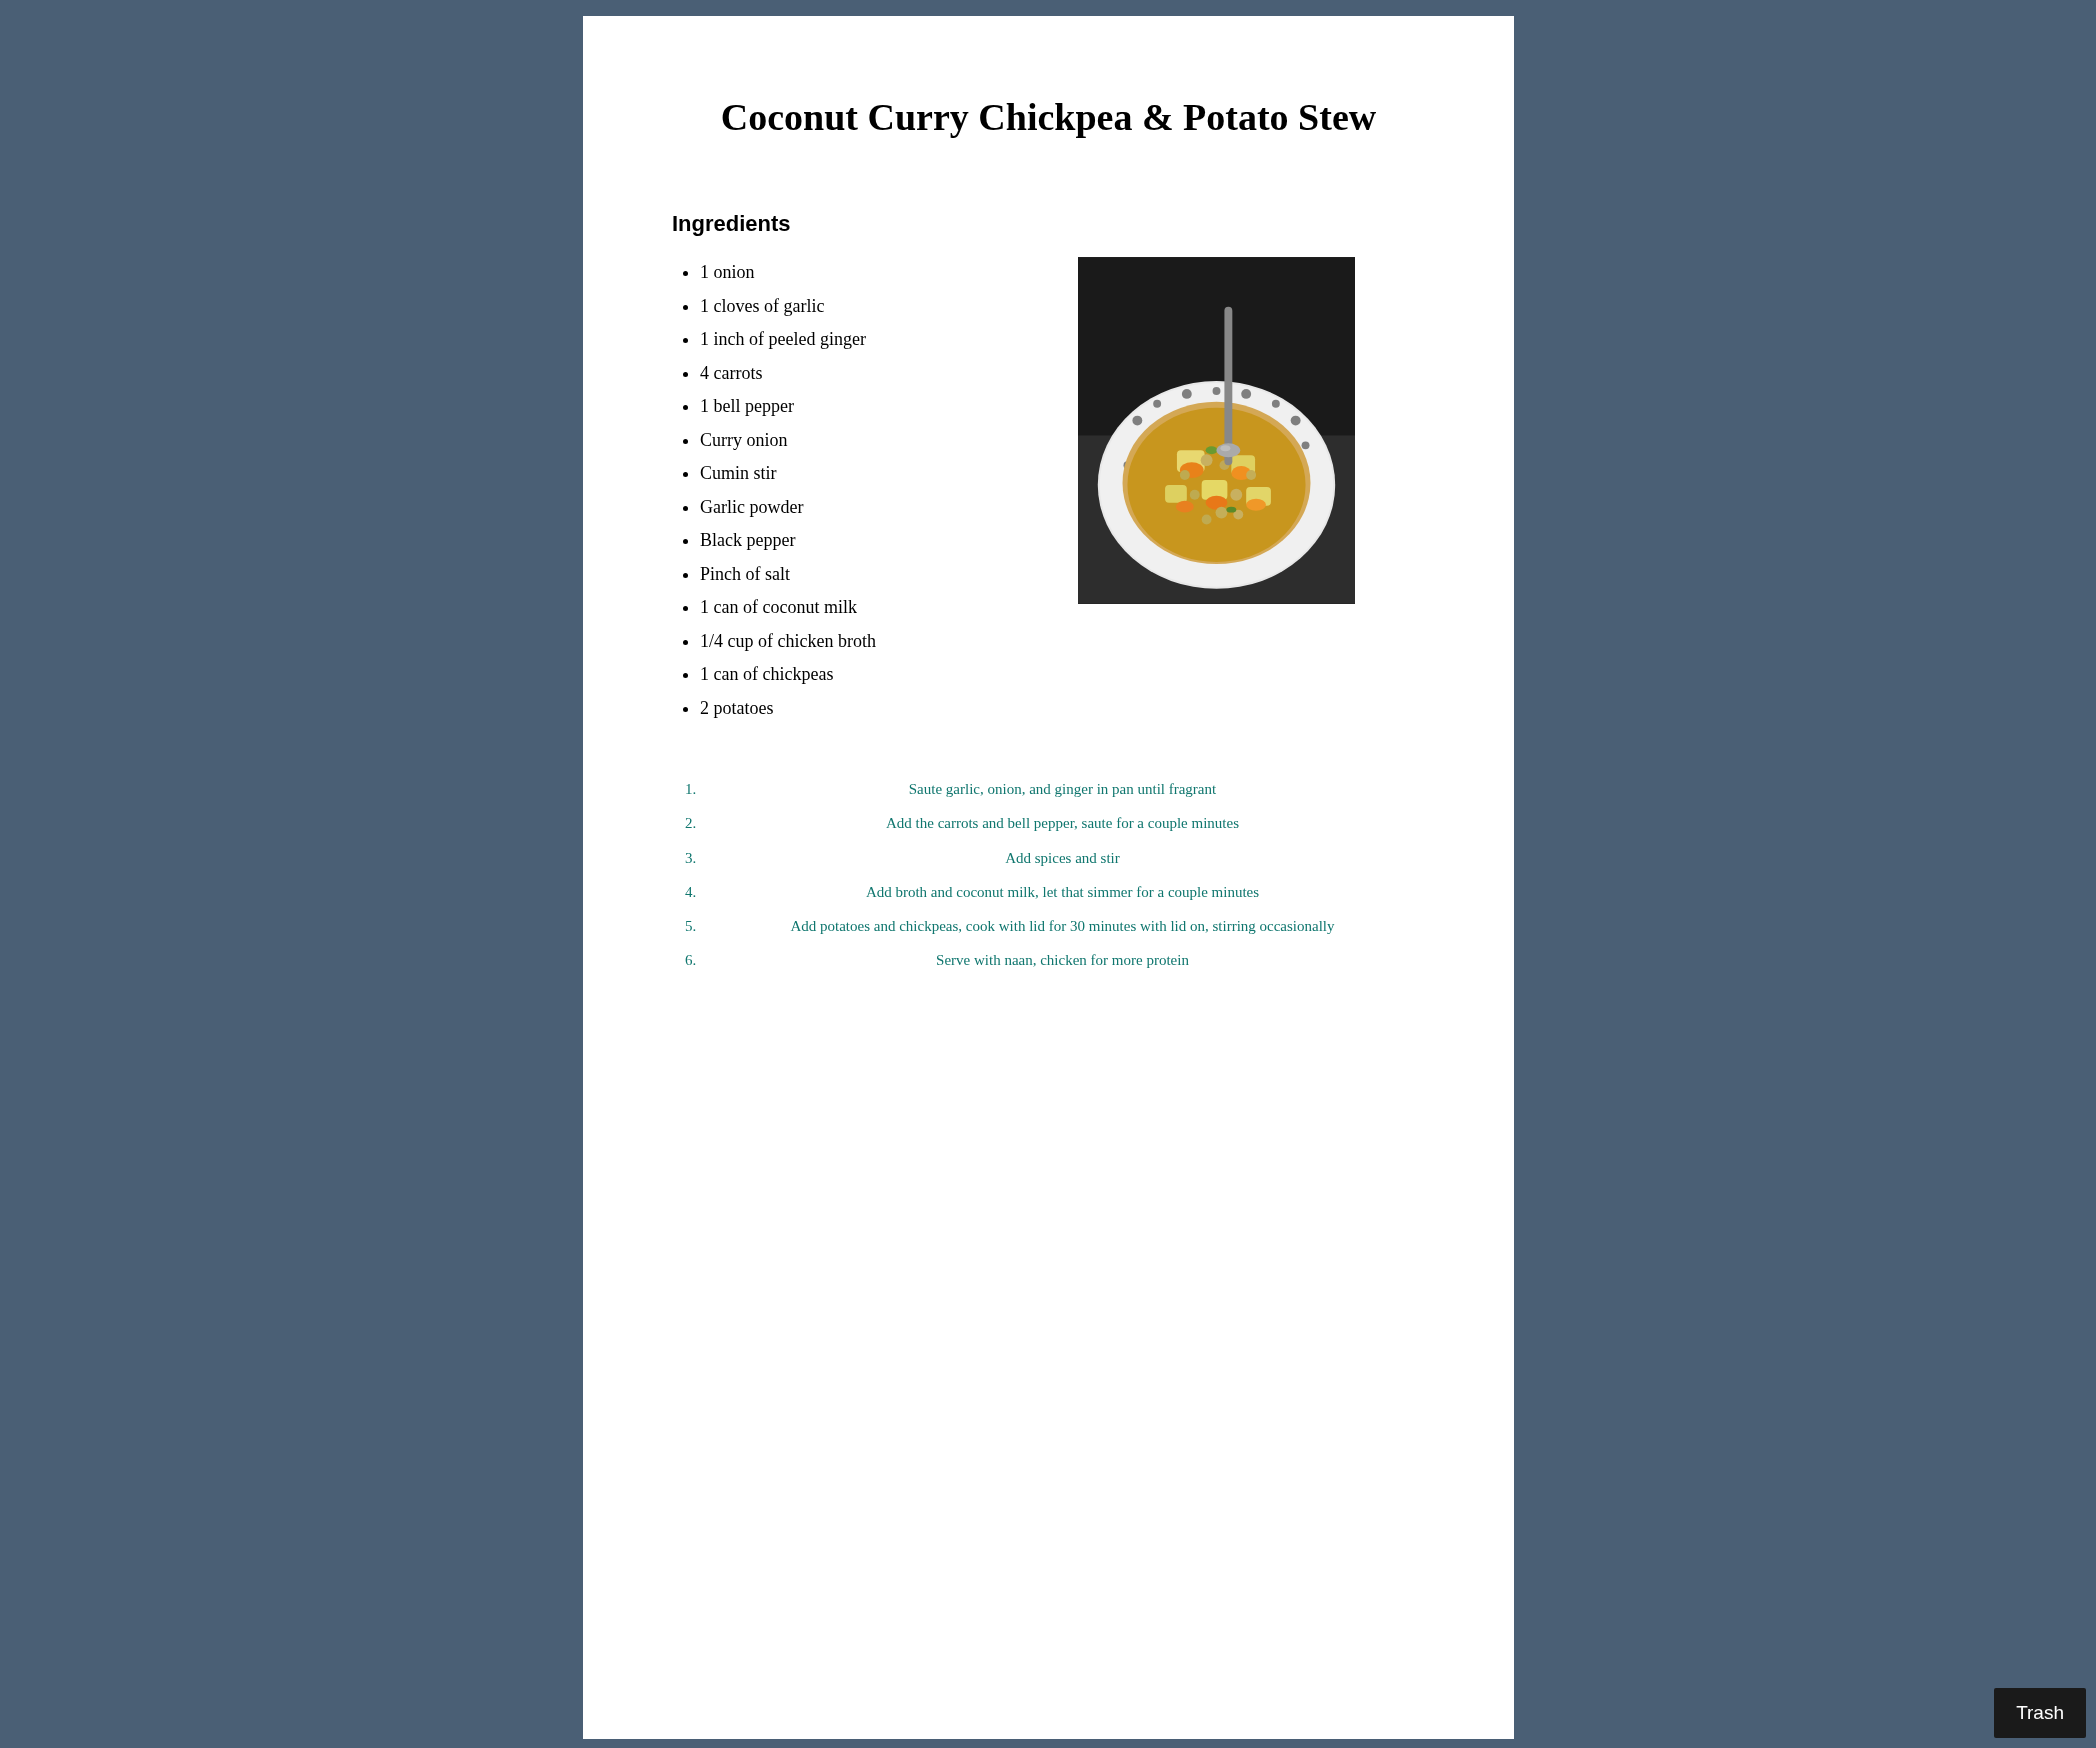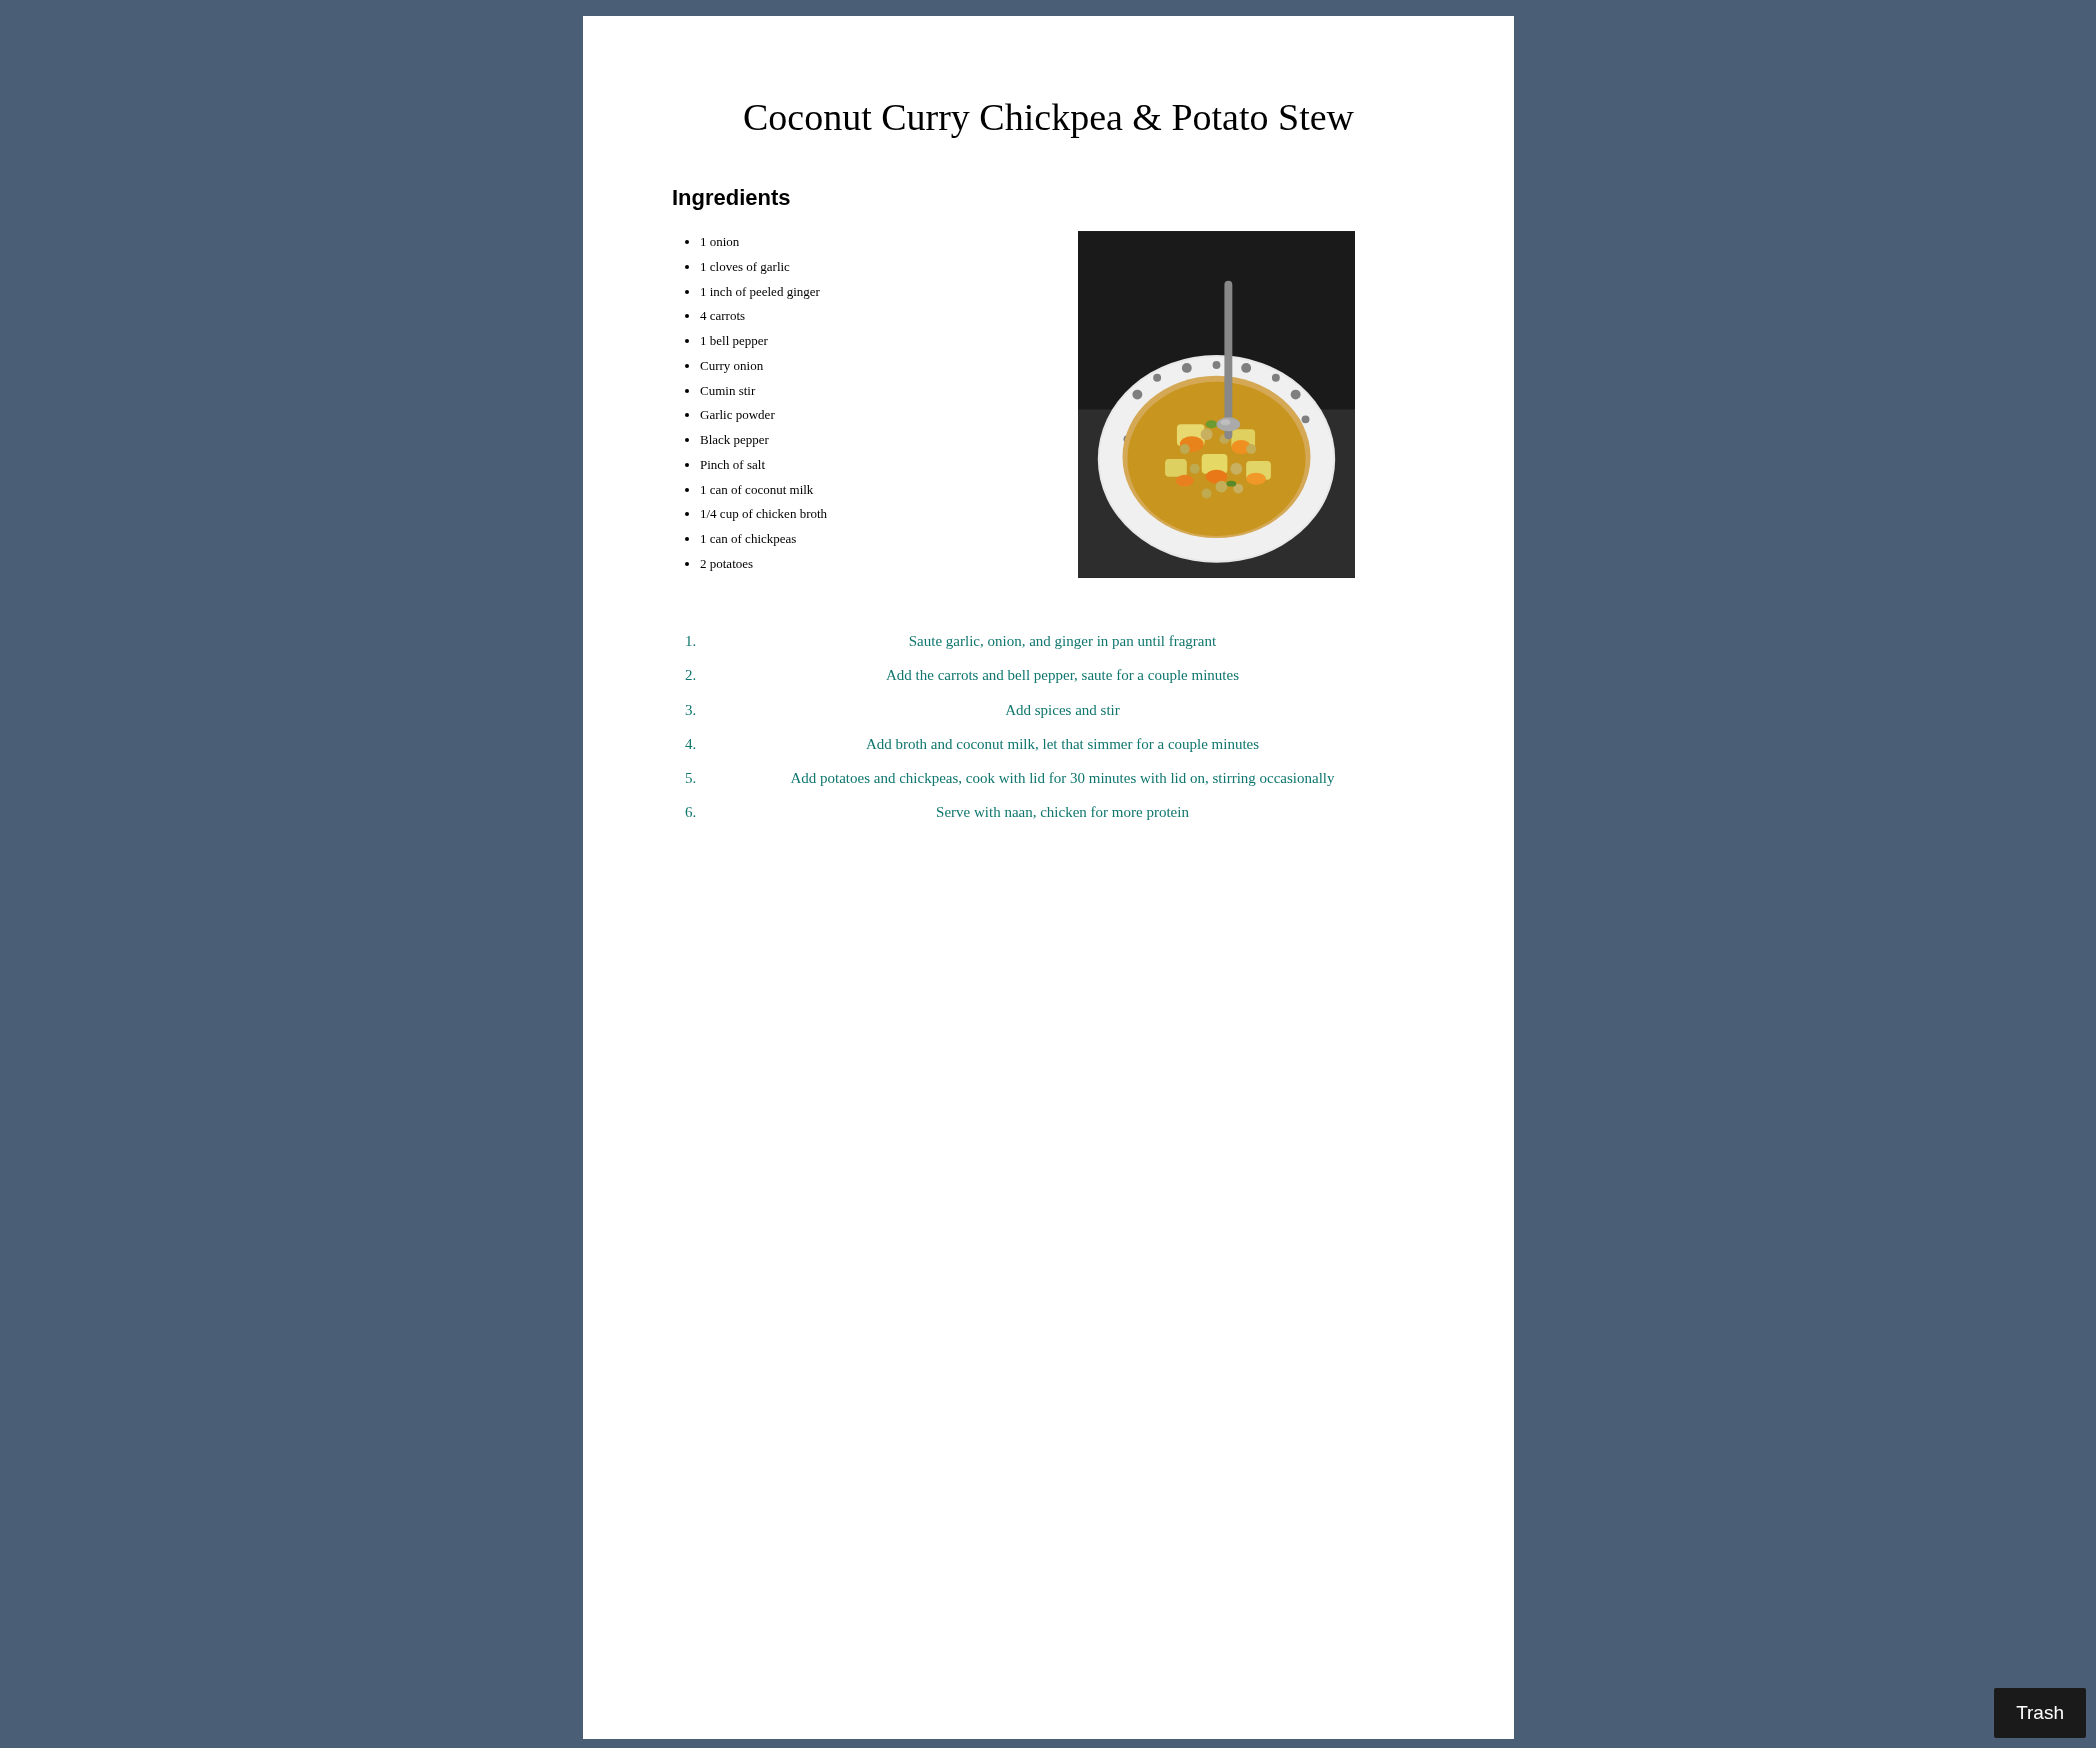--- a/index.html
+++ b/index.html
@@ -24,23 +24,23 @@
       background-color: #ffffff;
       width: 931px;
       min-height: 1723px;
       margin-top: 16px;
       padding: 79px 89px 79px 89px;
       position: relative;
     }
 
     .recipe-title {
       font-size: 38px;
-      font-weight: 400;
+      font-weight: 700;
       text-align: center;
-      margin-bottom: 46px;
+      margin-bottom: 72px;
       font-family: Georgia, serif;
       color: #000;
     }
 
     .section-heading {
       font-size: 22px;
       font-weight: 900;
       margin-bottom: 20px;
       font-family: Liberation Sans, sans-serif;
       color: #000;
@@ -58,21 +58,21 @@
     }
 
     .ingredients-list {
       flex: 0 0 auto;
       width: 376px;
     }
 
     .ingredients-list ul {
       list-style: disc;
       padding-left: 28px;
-      font-size: 13px;
+      font-size: 18px;
       line-height: 1.75;
       color: #000;
     }
 
     .ingredients-list ul li {
       margin-bottom: 2px;
     }
 
     .recipe-image-container {
       flex: 0 0 auto;

